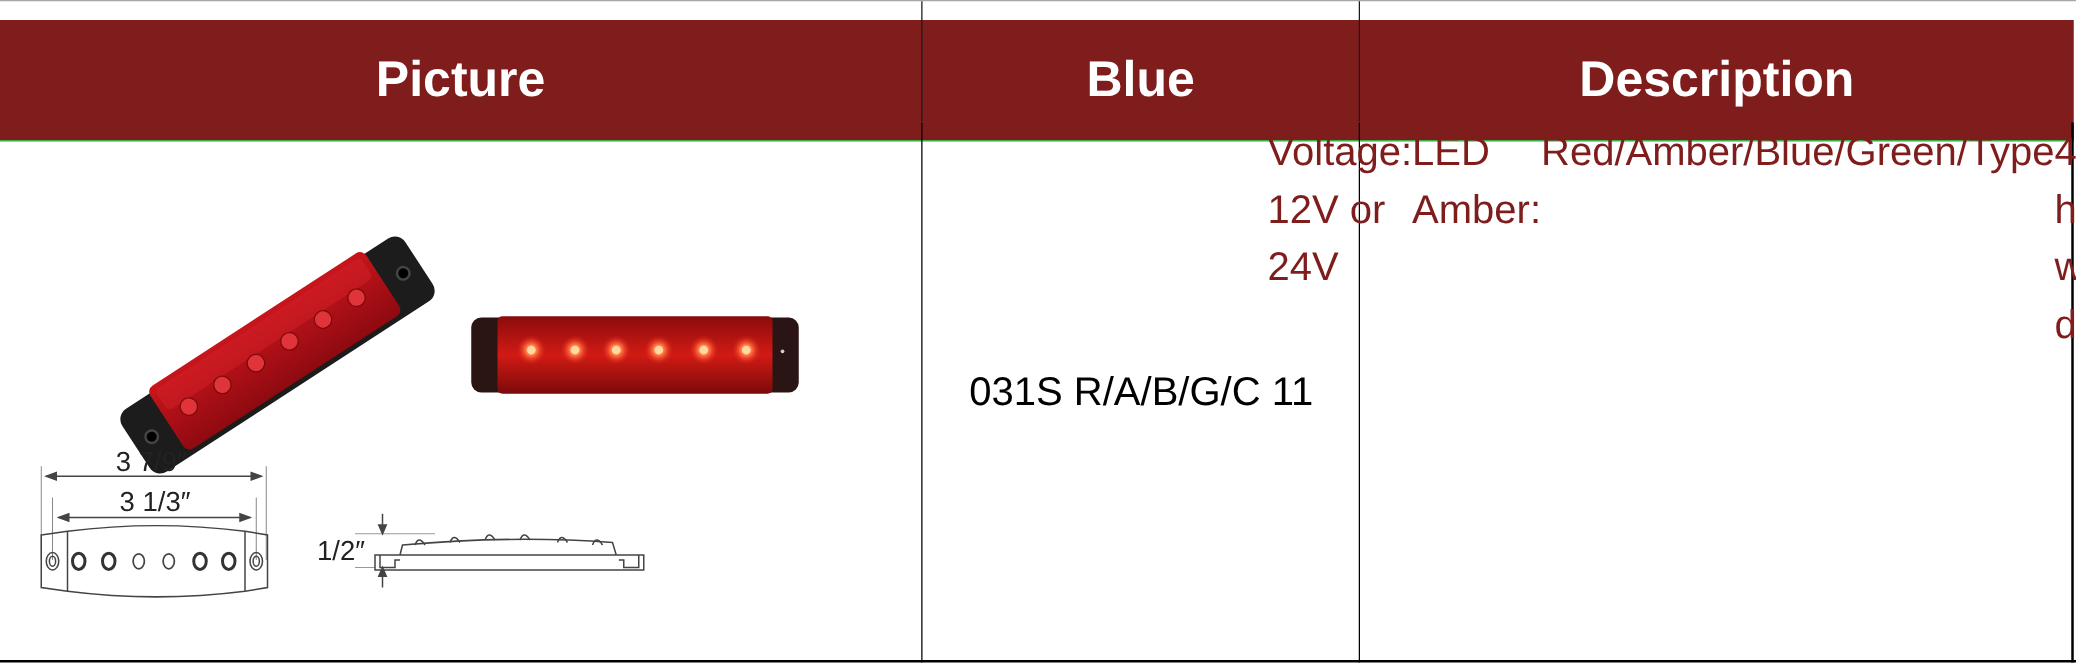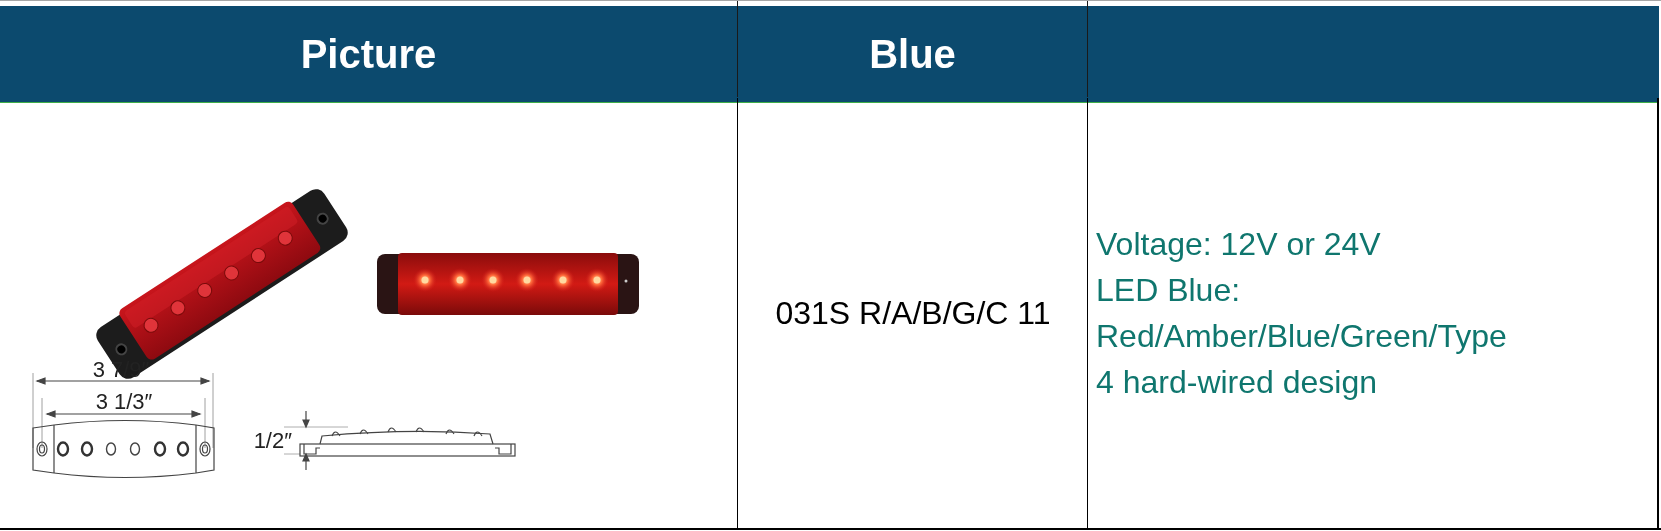--- a/index.html
+++ b/index.html
@@ -1,44 +1,45 @@
 <!DOCTYPE html>
 <html><head>
 <meta charset="utf-8">
 <style>
   html, body { margin: 0; padding: 0; background: #ffffff; }
   body { width: 1661px; height: 531px; position: relative; overflow: hidden;
          font-family: "Liberation Sans", sans-serif; }
   .sheet { position: absolute; left: 0; top: 0; width: 1661px; height: 531px; }
   .top-line { position: absolute; left: 0; top: 0; width: 1661px; height: 1px; background: #a6a6a6; }
-  .header { position: absolute; left: 0; top: 6px; width: 1659px; height: 96px; background: #0c4a6e;
+  .header { position: absolute; left: 0; top: 16px; width: 1659px; height: 96px; background: #7f1d1d;
             border-bottom: 1px solid #3fae49; }
   .hcell { position: absolute; top: 0; height: 96px; display: flex; align-items: center; justify-content: center;
            color: #ffffff; font-weight: bold; font-size: 40px; }
   .hdiv { position: absolute; top: 1px; width: 1px; height: 96px; background: #1a1a1a; }
   .vline { position: absolute; top: 98px; width: 2px; height: 432px; background: #000; }
   .bottom-line { position: absolute; left: 0; top: 528px; width: 1661px; height: 2px; background: #000; }
   .item-cell { position: absolute; left: 739px; top: 98px; width: 348px; height: 430px;
                display: flex; align-items: center; justify-content: center;
                font-size: 32px; color: #000; }
   .desc-cell { position: absolute; left: 1096px; top: 98px; width: 560px; height: 430px;
-               display: flex; flex-direction: column; justify-content: center;
-               font-size: 32px; color: #0f766e; line-height: 46px; }
+               display: flex; justify-content: center;
+               font-size: 32px; color: #7f1d1d; line-height: 46px; }
   .pic { position: absolute; }
   .dim-text { font-family: "Liberation Sans", sans-serif; font-size: 22px; fill: #222; }
 </style>
 </head>
 <body>
 
 <div class="sheet">
   <div class="top-line"></div>
 
   <div class="header">
     <div class="hcell" style="left:0;width:737px;">Picture</div>
     <div class="hcell" style="left:738px;width:349px;">Blue</div>
+    <div class="hcell" style="left:1088px;width:571px;">Description</div>
   </div>
   <div class="hdiv" style="left:737px;"></div>
   <div class="hdiv" style="left:1087px;"></div>
 
   <div class="vline" style="left:737px;width:1px;"></div>
   <div class="vline" style="left:1087px;width:1px;"></div>
   <div class="vline" style="left:1657px;"></div>
   <div class="bottom-line"></div>
 
   <div class="pic" style="left:0;top:98px;width:737px;height:430px;">
@@ -146,17 +147,17 @@
       <text class="dim-text" x="292" y="350" text-anchor="end">1/2″</text>
     </svg>
   </div>
 
   <div class="item-cell">
     <span>031S R/A/B/G/C 11</span>
   </div>
 
   <div class="desc-cell">
     <div>Voltage: 12V or 24V</div>
-    <div>LED Blue:</div>
+    <div>LED Amber:</div>
     <div>Red/Amber/Blue/Green/Type</div>
     <div>4 hard-wired design</div>
   </div>
 </div>
 
 </body></html>

